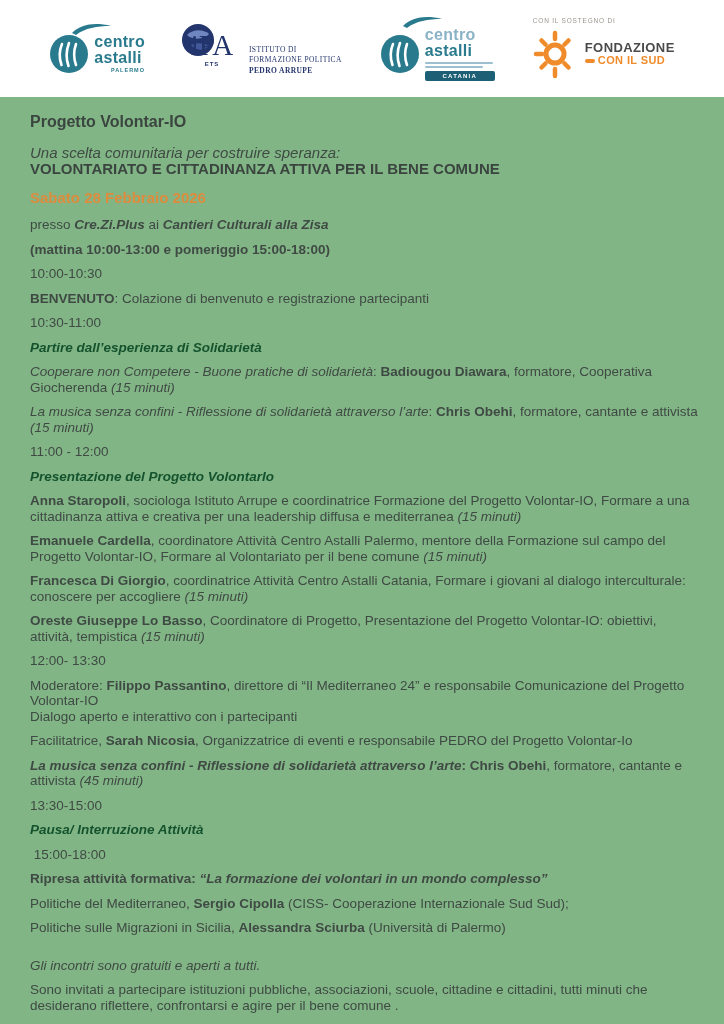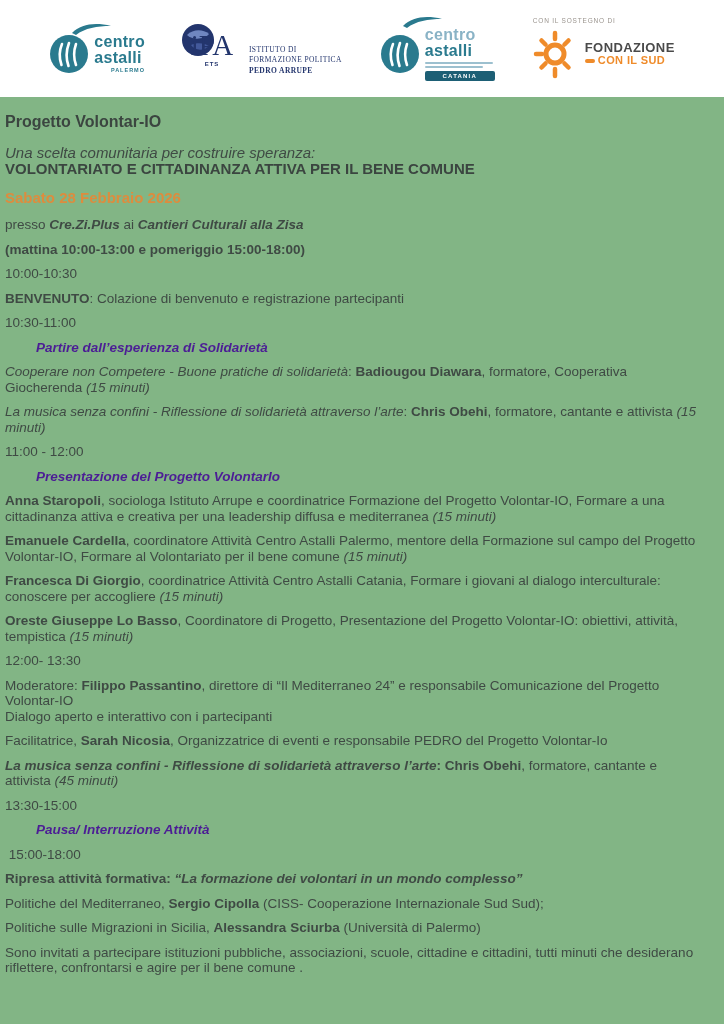--- a/index.html
+++ b/index.html
@@ -53,28 +53,28 @@
   .fond-row{display:flex;align-items:center;gap:4px;}
   .fond-texts{display:flex;flex-direction:column;line-height:1.05;}
   .fond-name{font-size:13px;font-weight:700;color:#4a4a4a;letter-spacing:.4px;}
   .fond-sub-row{display:flex;align-items:center;gap:3px;}
   .fond-dash{width:10px;height:3.5px;background:#ef8b2a;border-radius:2px;}
   .fond-sub{font-size:11px;font-weight:700;color:#ef8b2a;letter-spacing:.4px;}
 
   
   .green{
     flex:1 1 auto;background:#82b585;color:#3f4a44;
-    padding:17px 24px 10px 5px;box-sizing:border-box;overflow:hidden;
+    padding:17px 24px 10px 30px;box-sizing:border-box;overflow:hidden;
   }
   .para{margin:0 0 9px;font-size:13.5px;line-height:15.5px;color:#3f4a44;}
   .para.title{font-size:16px;font-weight:700;margin-bottom:15px;color:#3b4540;}
   .para.subtitle{font-size:15px;font-style:italic;margin-bottom:1px;}
   .para.caps{font-size:15px;font-weight:700;margin-bottom:13px;color:#3b4540;}
   .para.date{font-size:15px;font-weight:700;color:#dd8c3e;margin-bottom:12px;}
-  .para.heading{font-weight:700;font-style:italic;color:#4c1d95;margin-left:31px;}
+  .para.heading{font-weight:700;font-style:italic;color:#14532d;}
   .para.note{font-style:italic;margin-top:22px;}
   .s-r{font-style:normal;font-weight:400;}
   .s-b{font-weight:700;}
   .s-i{font-style:italic;}
   .s-bi{font-weight:700;font-style:italic;}
 </style>
 </head>
 <body>
 
 <div class="page">
@@ -191,16 +191,17 @@
       <p class="para body"><span class="s-r">12:00- 13:30</span></p>
       <p class="para body"><span class="s-r">Moderatore: </span><span class="s-b">Filippo Passantino</span><span class="s-r">, direttore di “Il Mediterraneo 24” e responsabile Comunicazione del Progetto Volontar-IO</span><br><span class="s-r">Dialogo aperto e interattivo con i partecipanti</span></p>
       <p class="para body"><span class="s-r">Facilitatrice, </span><span class="s-b">Sarah Nicosia</span><span class="s-r">, Organizzatrice di eventi e responsabile PEDRO del Progetto Volontar-Io</span></p>
       <p class="para body"><span class="s-bi">La musica senza confini - Riflessione di solidarietà attraverso l’arte</span><span class="s-b">: </span><span class="s-b">Chris Obehi</span><span class="s-r">, formatore, cantante e attivista </span><span class="s-i">(45 minuti)</span></p>
       <p class="para body"><span class="s-r">13:30-15:00</span></p>
       <p class="para heading"><span class="s-bi">Pausa/ Interruzione Attività</span></p>
       <p class="para body"><span class="s-r">&nbsp;15:00-18:00</span></p>
       <p class="para body"><span class="s-b">Ripresa attività formativa: </span><span class="s-bi">“La formazione dei volontari in un mondo complesso”</span></p>
       <p class="para body"><span class="s-r">Politiche del Mediterraneo, </span><span class="s-b">Sergio Cipolla</span><span class="s-r"> (CISS- Cooperazione Internazionale Sud Sud);</span></p>
       <p class="para body"><span class="s-r">Politiche sulle Migrazioni in Sicilia, </span><span class="s-b">Alessandra Sciurba</span><span class="s-r"> (Università di Palermo)</span></p>
+      <p class="para note"><span class="s-i">Gli incontri sono gratuiti e aperti a tutti.</span></p>
       <p class="para body"><span class="s-r">Sono invitati a partecipare istituzioni pubbliche, associazioni, scuole, cittadine e cittadini, tutti minuti che desiderano riflettere, confrontarsi e agire per il bene comune .</span></p>
     </main>
 
 </div>
 
 </body></html>

